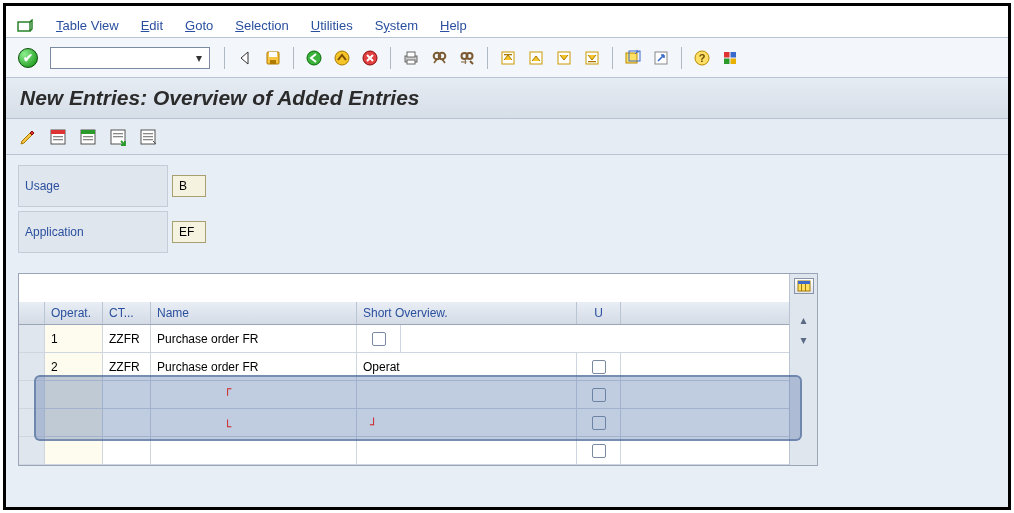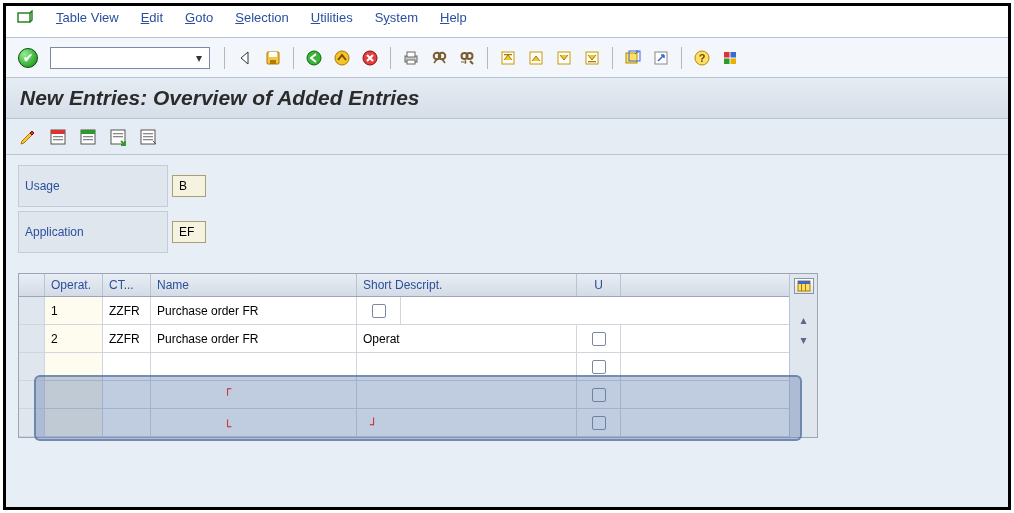--- a/index.html
+++ b/index.html
@@ -18,21 +18,21 @@
     background: #e8eef5;
     position: relative;
     overflow: hidden;
   }
   
   .menubar {
     background: #fff;
     border-bottom: 1px solid #b8c4d4;
     padding: 4px 10px;
     display: flex;
-    align-items: flex-start;
+    align-items: flex-end;
     gap: 22px;
     height: 32px;
   }
   .menubar .menu-icon {
     width: 18px;
     height: 14px;
     display: inline-flex;
     align-items: center;
     justify-content: center;
   }
@@ -152,21 +152,21 @@
     padding: 4px 8px;
     color:#2a4f9e;
     background: linear-gradient(#eef3f9,#dde5ef);
     border-bottom:1px solid #b8c4d4;
     font-size:12px;
   }
   .grid {
     display:flex;
     background:#fff;
   }
-  .grid-main { flex:1; }
+  .grid-main { flex:1;margin-top:28px; }
   .grid-header {
     display:flex;
     background: linear-gradient(#e9eef5,#d4dbe5);
     border-bottom:1px solid #9aa6b8;
   }
   .gh {
     border-right:1px solid #b8c4d4;
     padding:4px 6px;
     color:#2a4f9e;
     font-size:12px;
@@ -447,21 +447,21 @@
     </div>
 
     <div class="table-panel">
       <div class="grid">
         <div class="grid-main">
           <div class="grid-header">
             <div class="gh col-sel"></div>
             <div class="gh col-op">Operat.</div>
             <div class="gh col-ct">CT...</div>
             <div class="gh col-nm">Name</div>
-            <div class="gh col-sd">Short Descript.</div>
+            <div class="gh col-sd">Short Overview.</div>
             <div class="gh col-u">U</div>
           </div>
           <div id="grid-body">
               <div class="grid-row">
                 <div class="gc col-sel"></div>
                 <div class="gc col-op">1</div>
                 <div class="gc col-ct">ZZFR</div>
                 <div class="gc col-nm">Purchase order FR</div>
                 <div class="gc col-u">
                   <span class="checkbox"></span>

